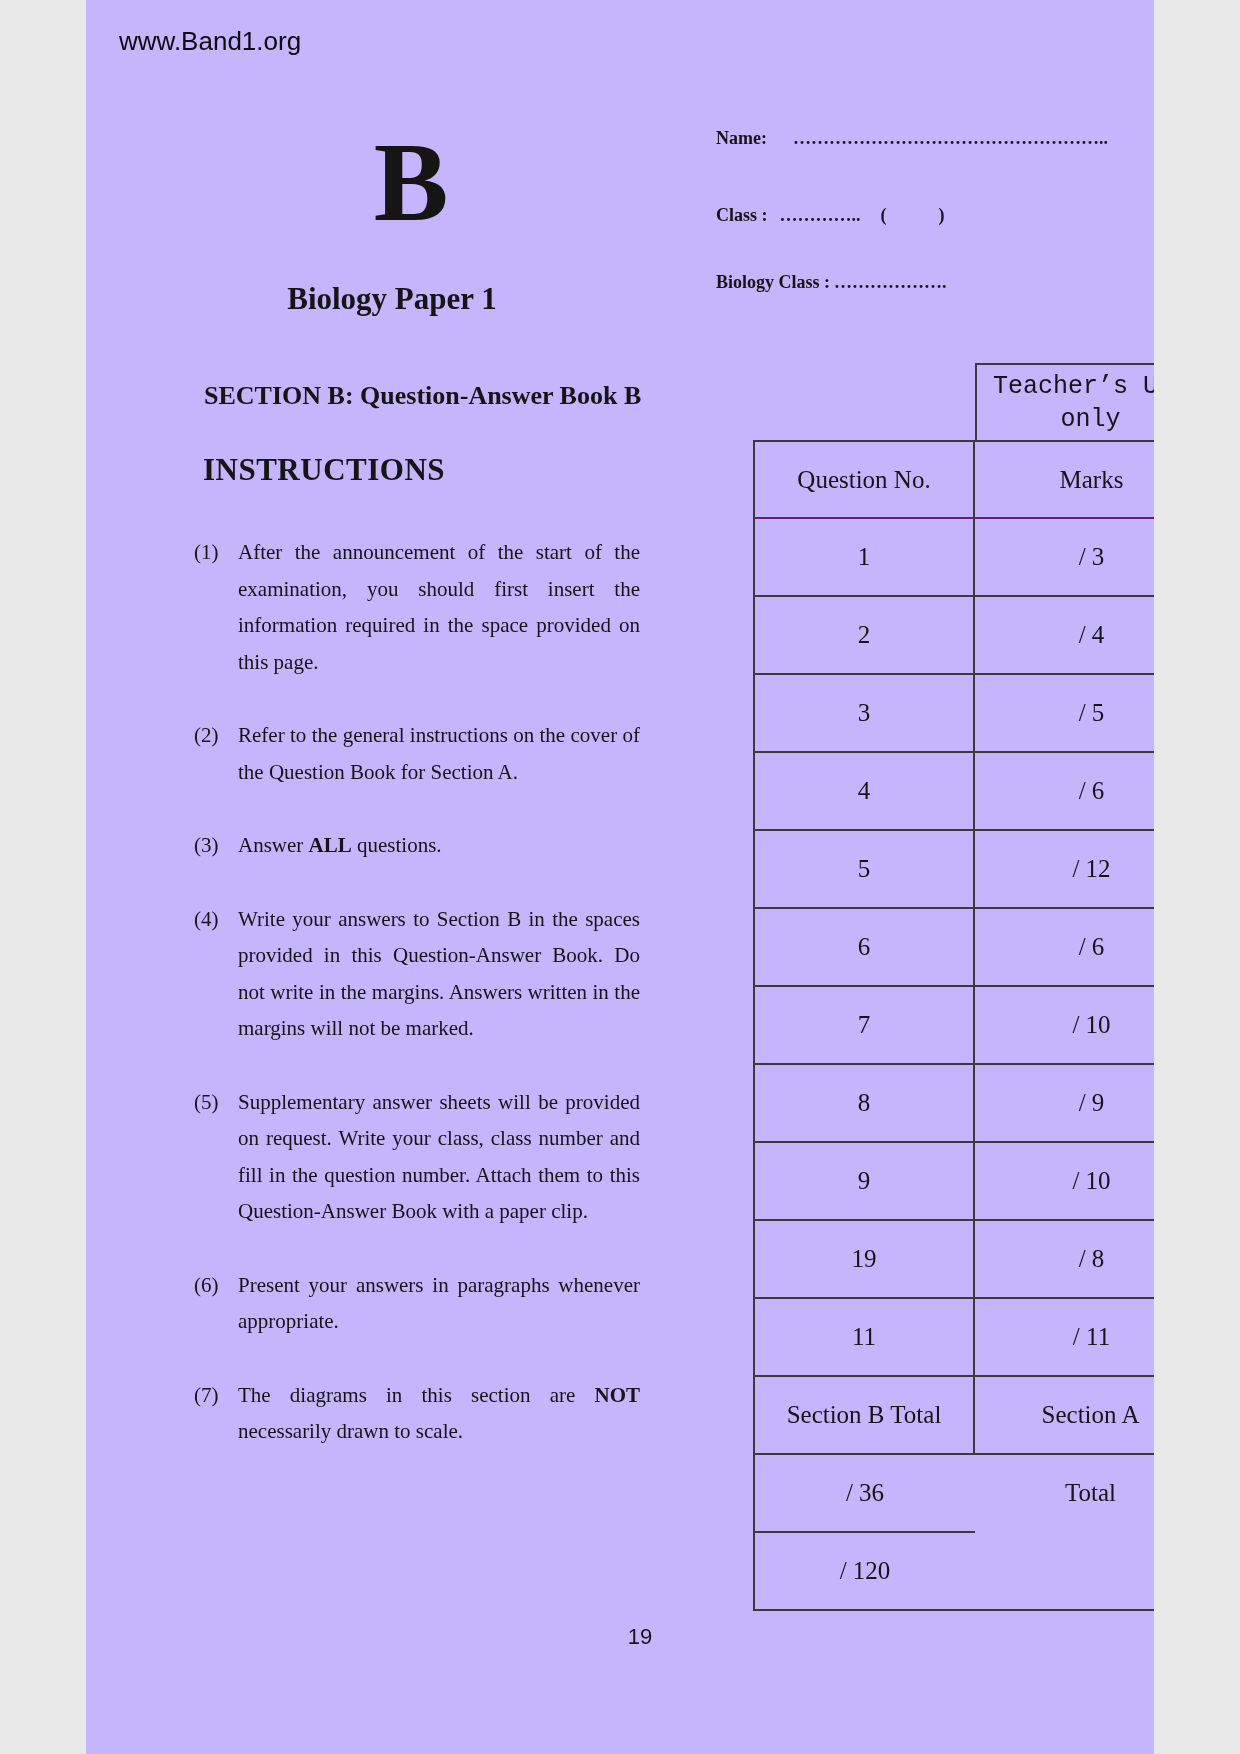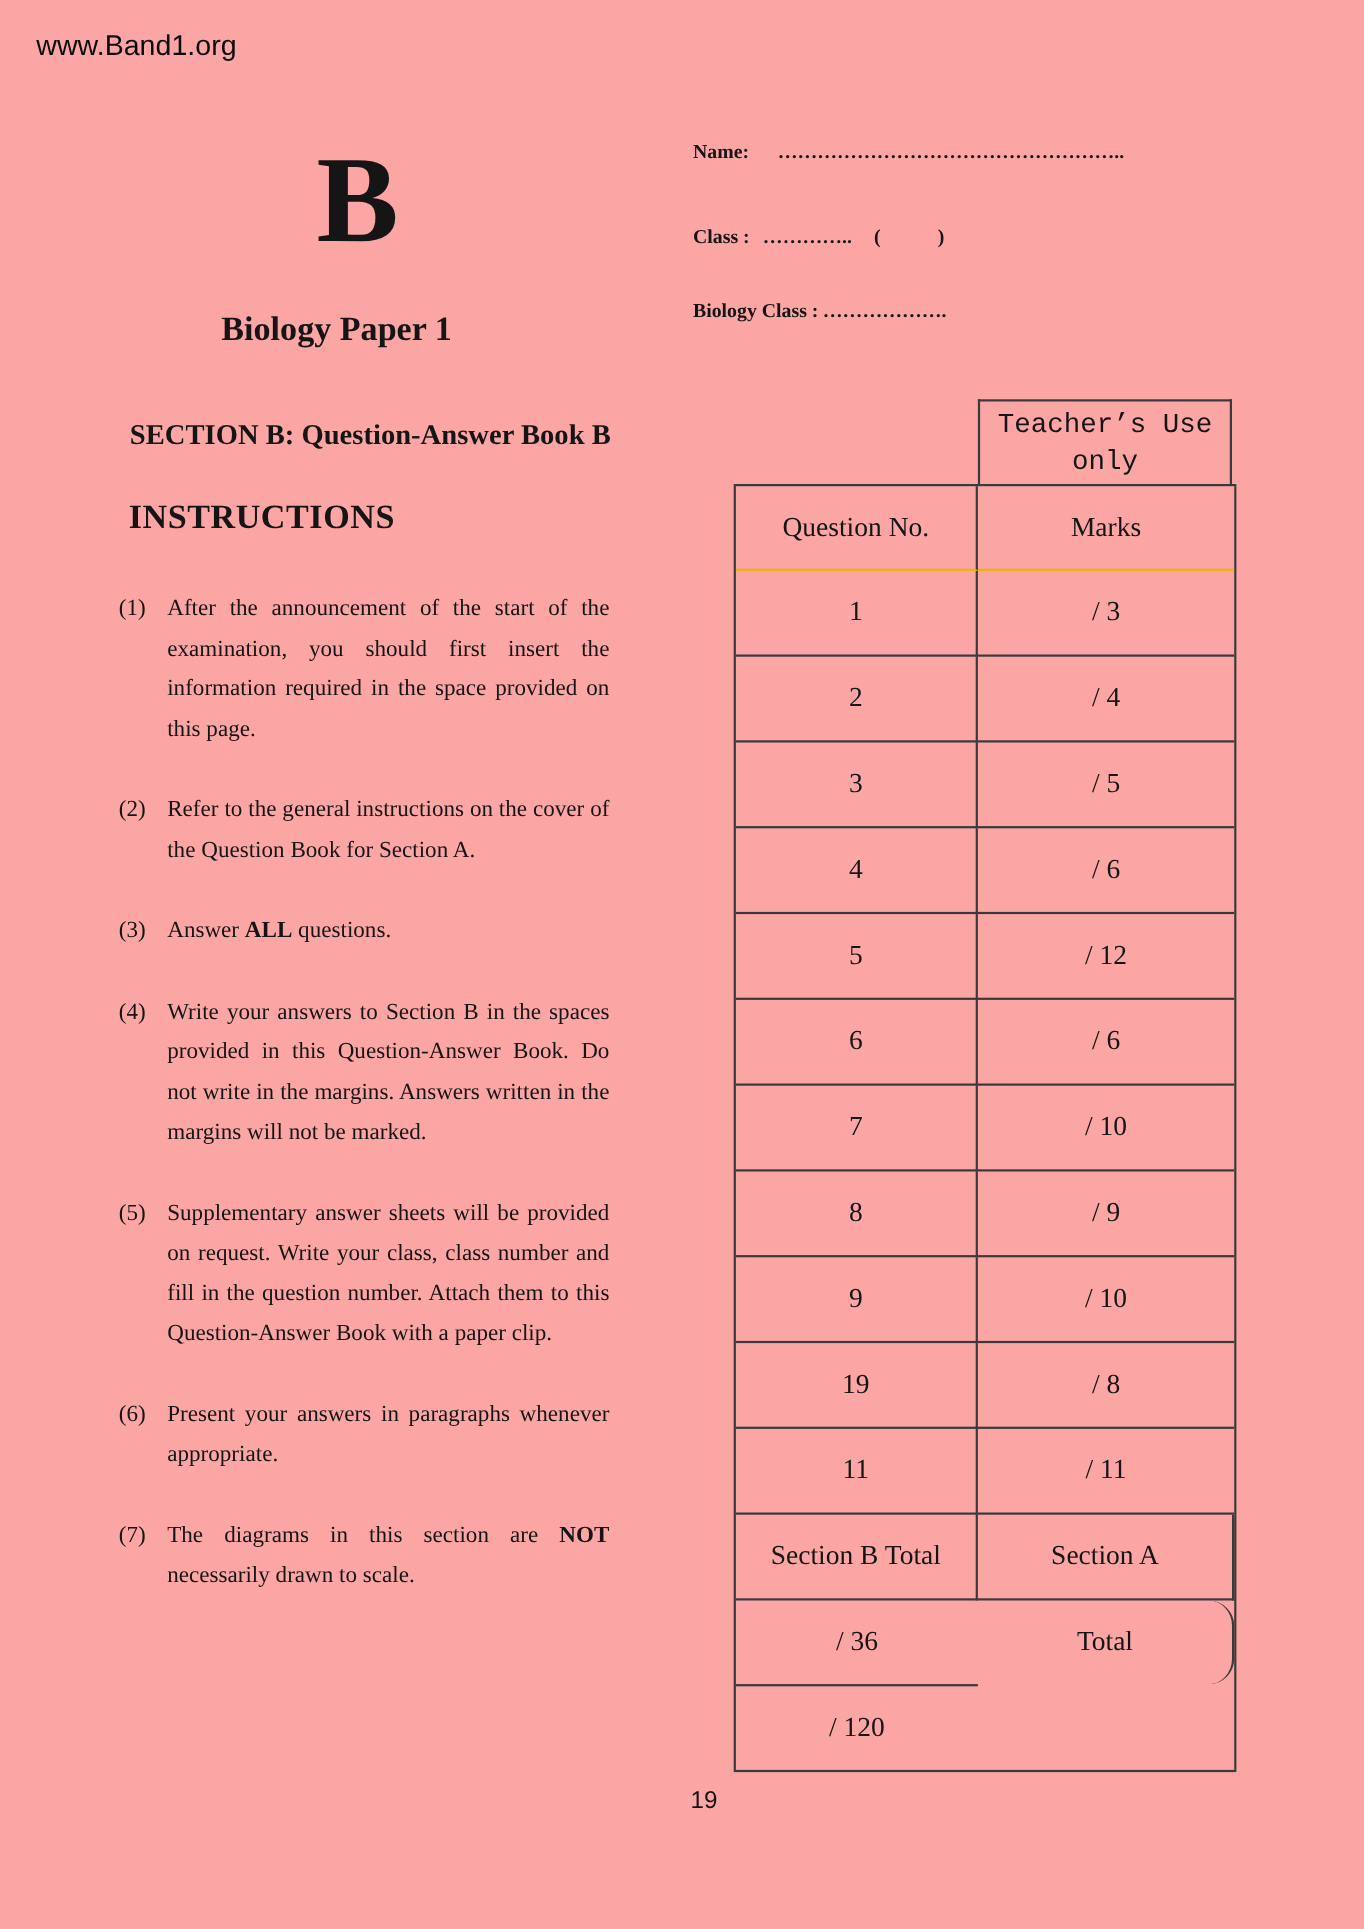--- a/index.html
+++ b/index.html
@@ -1,20 +1,20 @@
 <!DOCTYPE html>
 <html><head>
 <meta charset="utf-8">
 <style>
   html,body { margin:0; padding:0; background:#e8e8e8; }
   .page {
     position:relative;
-    width:1240px; height:1754px;
+    width:1068px; height:1754px;
     margin:0 auto;
-    background:#fca5a5;
+    background:#c4b5fd;
     font-family:"Liberation Serif","DejaVu Serif",serif;
     color:#151515;
     overflow:hidden;
   }
   .site-url {
     position:absolute; left:33px; top:26px;
     font-family:"Liberation Sans","DejaVu Sans",sans-serif;
     font-size:26px; color:#0c0c0c;
   }
   .paper-letter {
@@ -67,21 +67,21 @@
     box-sizing:border-box;
     border:2px solid #3a3a3a;
     display:grid; grid-template-columns:220px 1fr;
   }
   .cell {
     box-sizing:border-box;
     display:flex; align-items:center; justify-content:center;
     font-size:25px;
   }
   .cell.qcol  { border-right:2px solid #3a3a3a; }
-  .cell.hrow  { height:77px; border-bottom:2px solid #eab308; }
+  .cell.hrow  { height:77px; border-bottom:2px solid #701a75; }
   .cell.drow  { height:78px; border-bottom:2px solid #3a3a3a; }
   .cell.last  { height:76px; border-bottom:none;border-radius:23px; }
   .page-number {
     position:absolute; left:0; right:0; top:1624px;
     text-align:center;
     font-family:"Liberation Sans","DejaVu Sans",sans-serif;
     font-size:22px;
     padding-left:40px;
   }
 </style>

